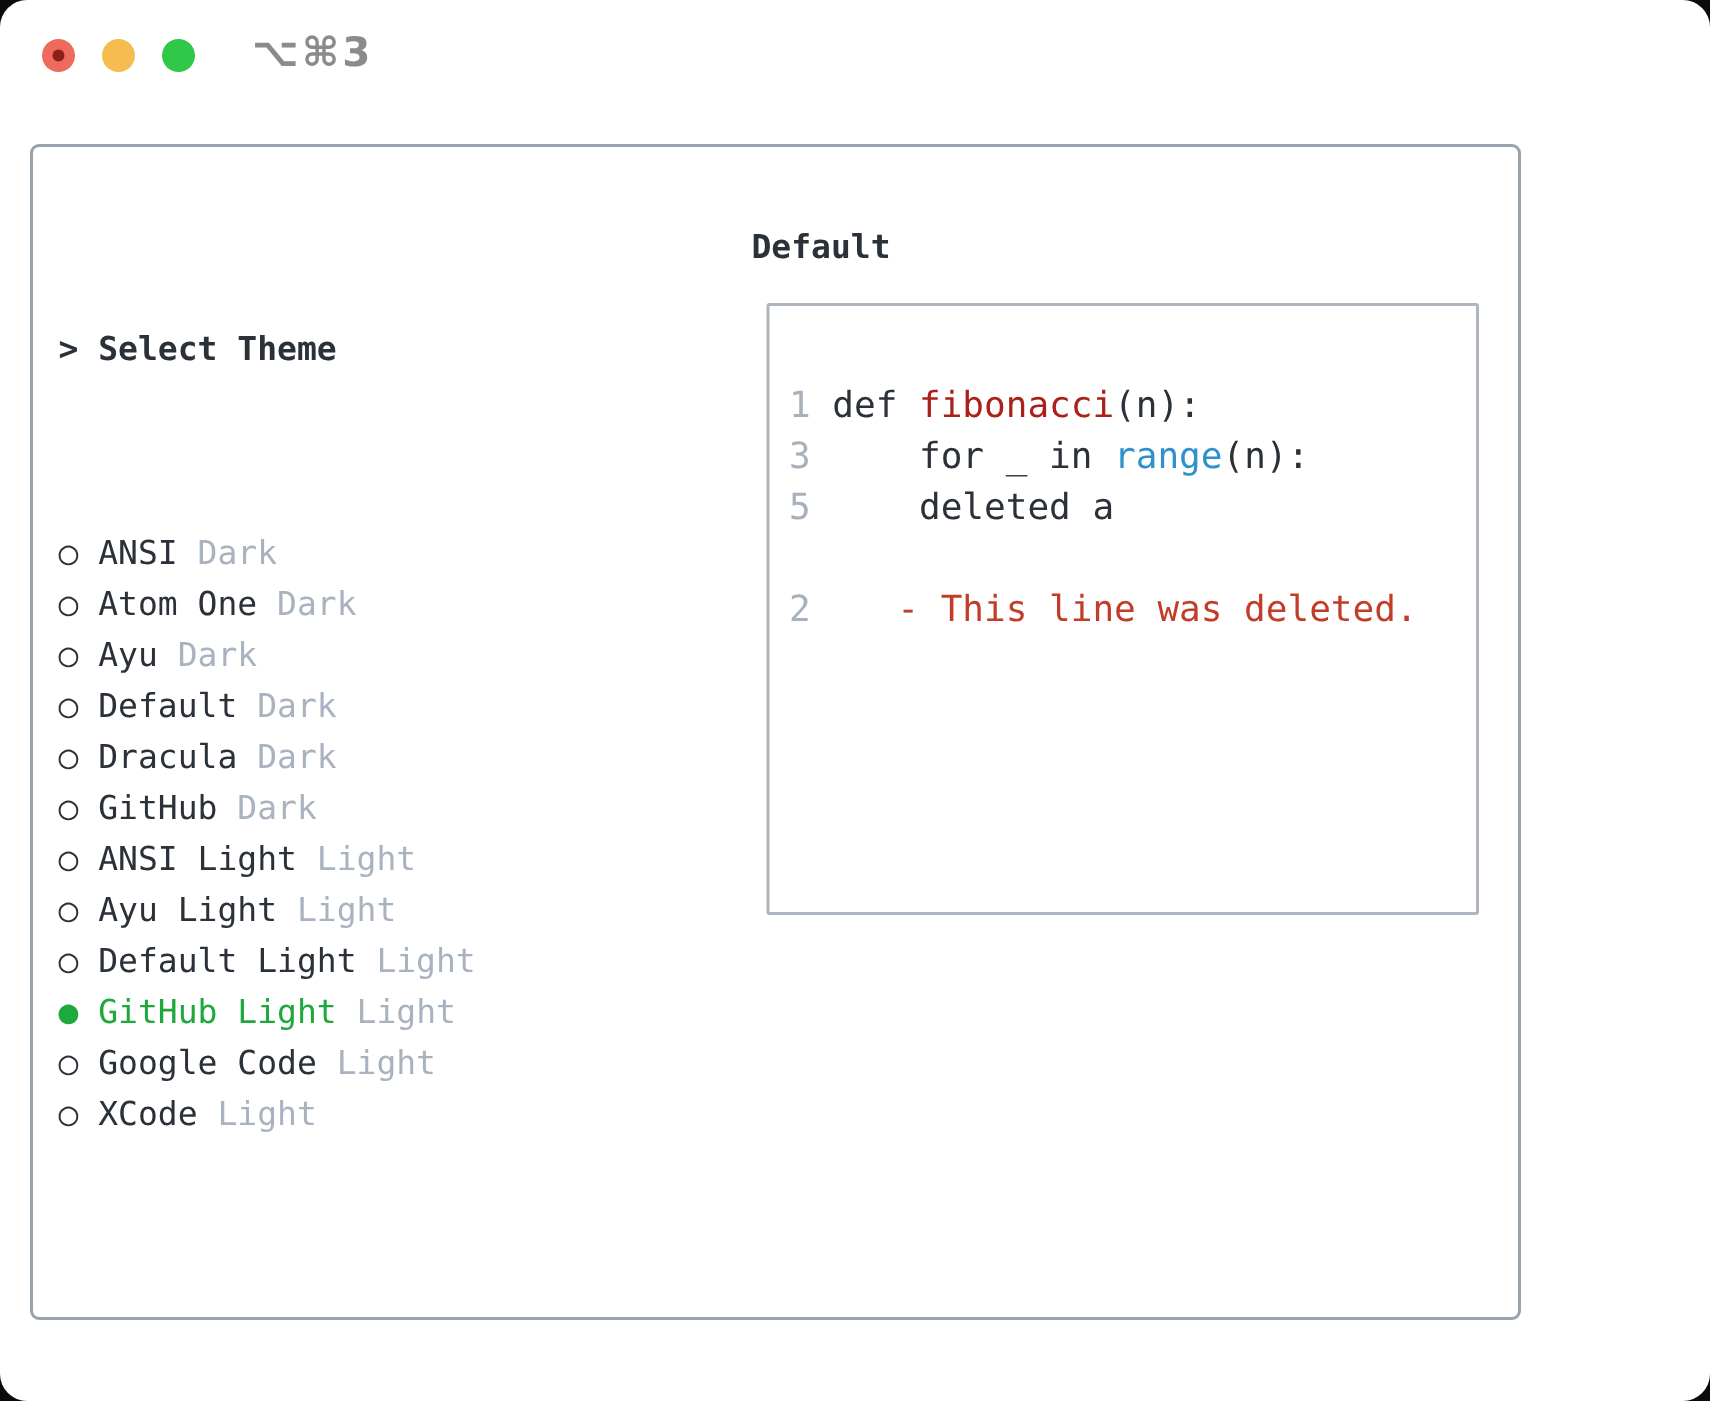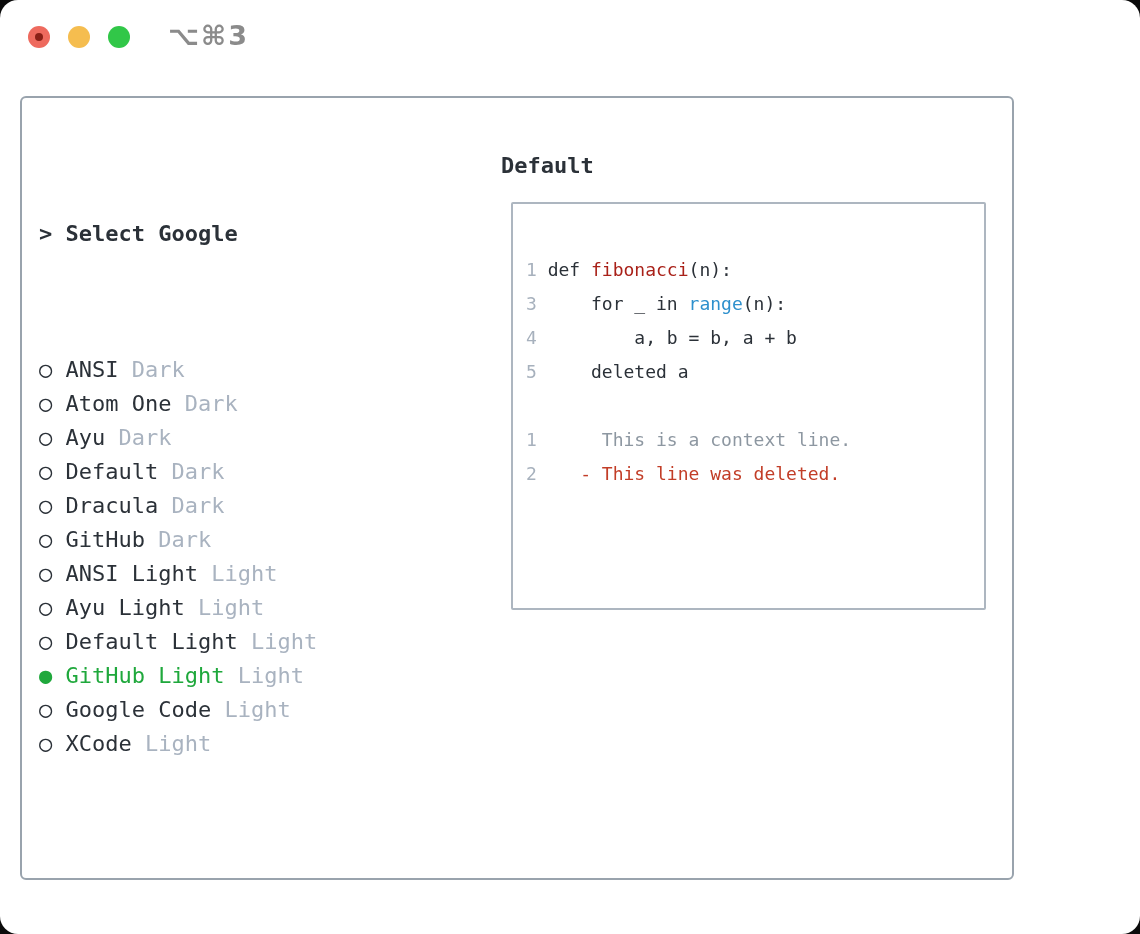--- a/index.html
+++ b/index.html
@@ -49,21 +49,21 @@
   
   .preview-title{
     position:absolute;left:479px;top:51px;line-height:34px;
     font-size:22px;font-weight:bold;color:var(--text_dark);
   }
   .preview-box{
     position:absolute;left:489px;top:104px;width:475px;height:408px;
     box-sizing:border-box;border:2px solid var(--box_border);
     border-radius:2px;background:#fff;
     padding:49px 0 0 13px;
-    font-size:18px;line-height:34px;
+    font-size:24px;line-height:34px;
   }
   .code-line{height:34px;white-space:pre;}
   .lineno{color:var(--lineno_gray);display:inline-block;width:1ch;margin-right:1ch;}
   .ctext span{white-space:pre;}
   .c-code{color:var(--text_dark);}
   .c-red{color:var(--func_red);}
   .c-teal{color:var(--lit_teal);}
   .c-blue{color:var(--builtin_blue);}
   .c-gray{color:var(--context_gray);}
   .c-del{color:var(--del_red);}
@@ -77,38 +77,36 @@
   <div class="titlebar">
     <div class="tl tl-close"></div>
     <div class="tl tl-min"></div>
     <div class="tl tl-zoom"></div>
     <div class="shortcut">⌥⌘3</div>
   </div>
 
   <div class="panel">
 
     <div class="left-col">
-      <div class="row header-row"><span class="marker">&gt;</span><span>Select Google</span></div>
+      <div class="row header-row"><span class="marker">&gt;</span><span>Select Theme</span></div>
 
       <div id="theme-list"><div class="row"><span class="marker">○</span><span class="tname">ANSI</span><span class="variant"> Dark</span></div><div class="row"><span class="marker">○</span><span class="tname">Atom One</span><span class="variant"> Dark</span></div><div class="row"><span class="marker">○</span><span class="tname">Ayu</span><span class="variant"> Dark</span></div><div class="row"><span class="marker">○</span><span class="tname">Default</span><span class="variant"> Dark</span></div><div class="row"><span class="marker">○</span><span class="tname">Dracula</span><span class="variant"> Dark</span></div><div class="row"><span class="marker">○</span><span class="tname">GitHub</span><span class="variant"> Dark</span></div><div class="row"><span class="marker">○</span><span class="tname">ANSI Light</span><span class="variant"> Light</span></div><div class="row"><span class="marker">○</span><span class="tname">Ayu Light</span><span class="variant"> Light</span></div><div class="row"><span class="marker">○</span><span class="tname">Default Light</span><span class="variant"> Light</span></div><div class="row sel"><span class="marker on">●</span><span class="tname">GitHub Light</span><span class="variant"> Light</span></div><div class="row"><span class="marker">○</span><span class="tname">Google Code</span><span class="variant"> Light</span></div><div class="row"><span class="marker">○</span><span class="tname">XCode</span><span class="variant"> Light</span></div></div>
 
       <div class="apply-section">
         
         
       </div>
 
       
     </div>
 
     <div class="preview-title">Default</div>
 
     <div class="preview-box" id="code-box">
         <div class="code-line"><span class="lineno">1</span><span class="ctext"><span class="c-code">def </span><span class="c-red">fibonacci</span><span class="c-code">(n):</span></span></div>
         <div class="code-line"><span class="lineno">3</span><span class="ctext"><span class="c-code">    for _ in </span><span class="c-blue">range</span><span class="c-code">(n):</span></span></div>
-        <div class="code-line"><span class="lineno">4</span><span class="ctext"><span class="c-code">        a, b = b, a + b</span></span></div>
         <div class="code-line"><span class="lineno">5</span><span class="ctext"><span class="c-code">    deleted a</span></span></div>
         <div class="code-line"><span class="lineno"></span><span class="ctext"></span></div>
-        <div class="code-line"><span class="lineno">1</span><span class="ctext"><span class="c-gray">     This is a context line.</span></span></div>
         <div class="code-line"><span class="lineno">2</span><span class="ctext"><span class="c-del">   - This line was deleted.</span></span></div>
       </div>
 
   </div>
 </div>
 
 </body></html>

